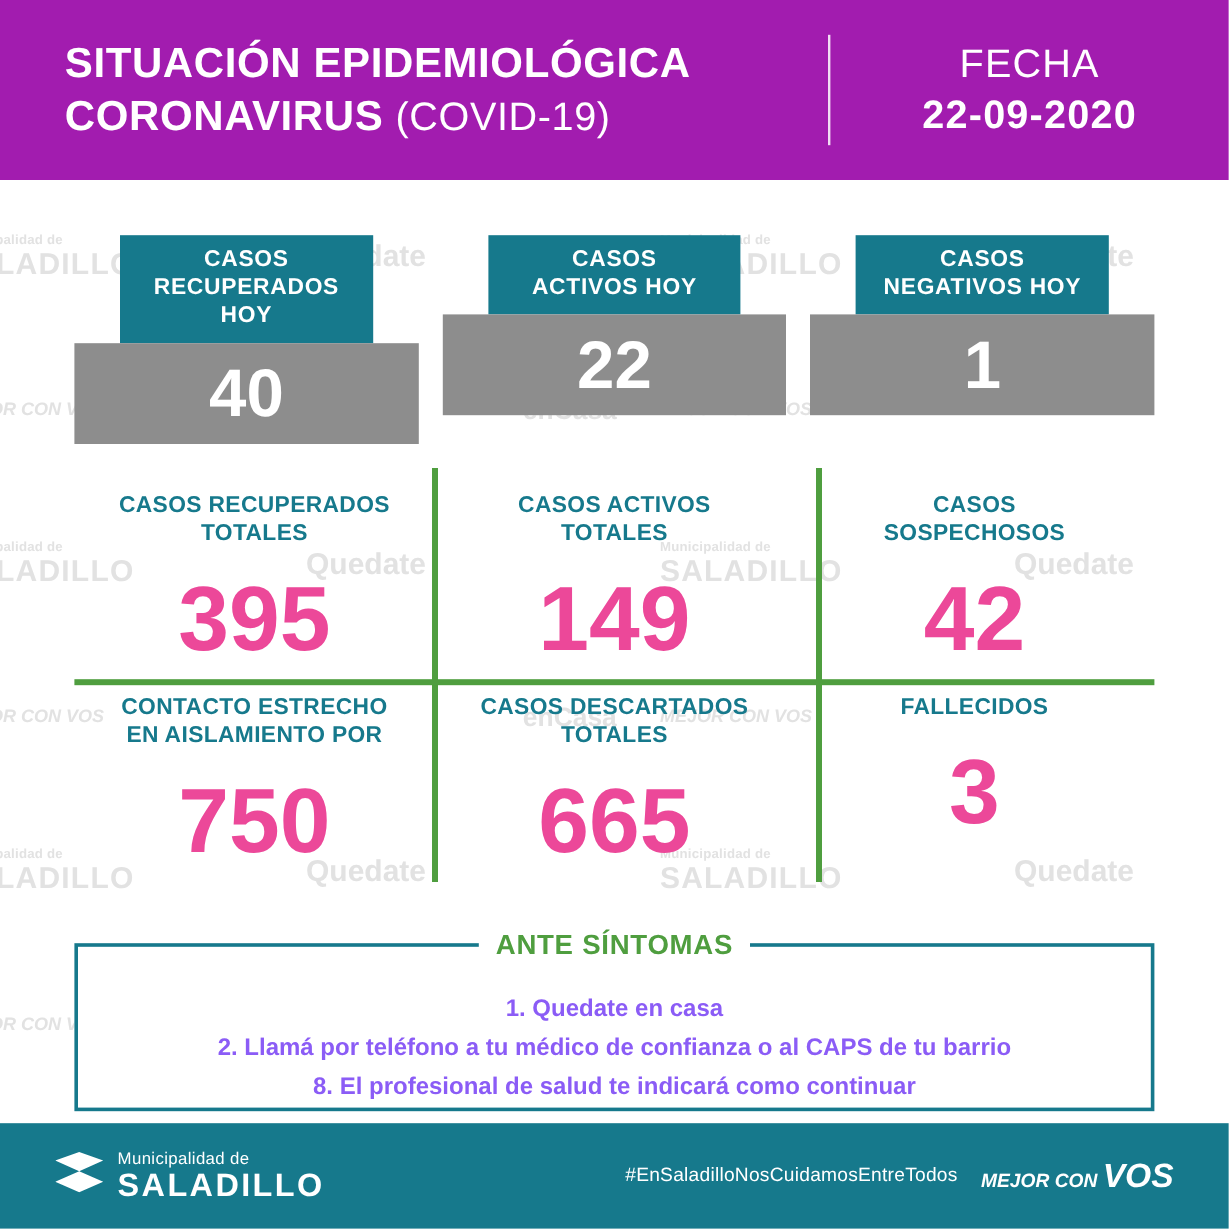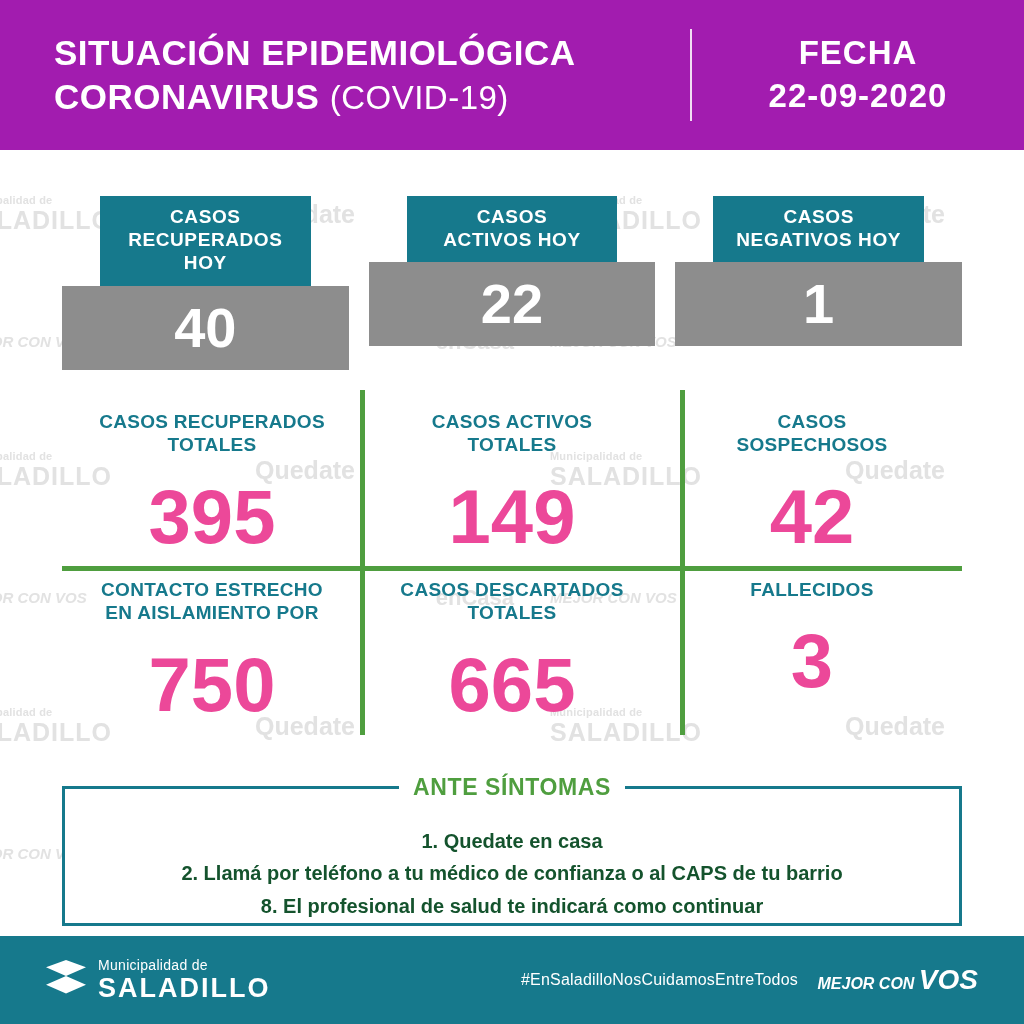--- a/index.html
+++ b/index.html
@@ -61,21 +61,21 @@
   }
   .header-title2 {
     font-size: 35px; font-weight: 700; letter-spacing: .5px; line-height: 1.25;
   }
   .header-title2 .light { font-weight: 400; font-size: 33px; }
   .header-divider {
     width: 2px; height: 92px; background: #ffffff; opacity: .85;
     margin: 0 40px 0 10px;
   }
   .header-right { text-align: center; flex: 1; }
-  .header-fecha-label { font-size: 33px; font-weight: 700; letter-spacing: 1px; line-height: 1.3;}
+  .header-fecha-label { font-size: 33px; font-weight: 400; letter-spacing: 1px; line-height: 1.3;}
   .header-fecha-value { font-size: 33px; font-weight: 700; letter-spacing: 1px; line-height: 1.3;}
 
   
   .today-row {
     position: relative; z-index: 2;
     display: flex;
     gap: 20px;
     padding: 46px 62px 0 62px;
   }
   .today-card { flex: 1; }
@@ -155,21 +155,21 @@
     display: inline-block;
     background: #ffffff;
     padding: 0 14px;
     color: #4f9e3f;
     font-size: 23px;
     font-weight: 700;
     letter-spacing: .6px;
   }
   .sym-list { margin-top: 36px; }
   .sym-item {
-    color: #14532d;
+    color: #8b5cf6;
     font-size: 20px;
     font-weight: 700;
     line-height: 1.62;
   }
 
   
   .footer {
     position: absolute;
     z-index: 3;
     left: 0; bottom: 0; width: 1024px; height: 88px;

